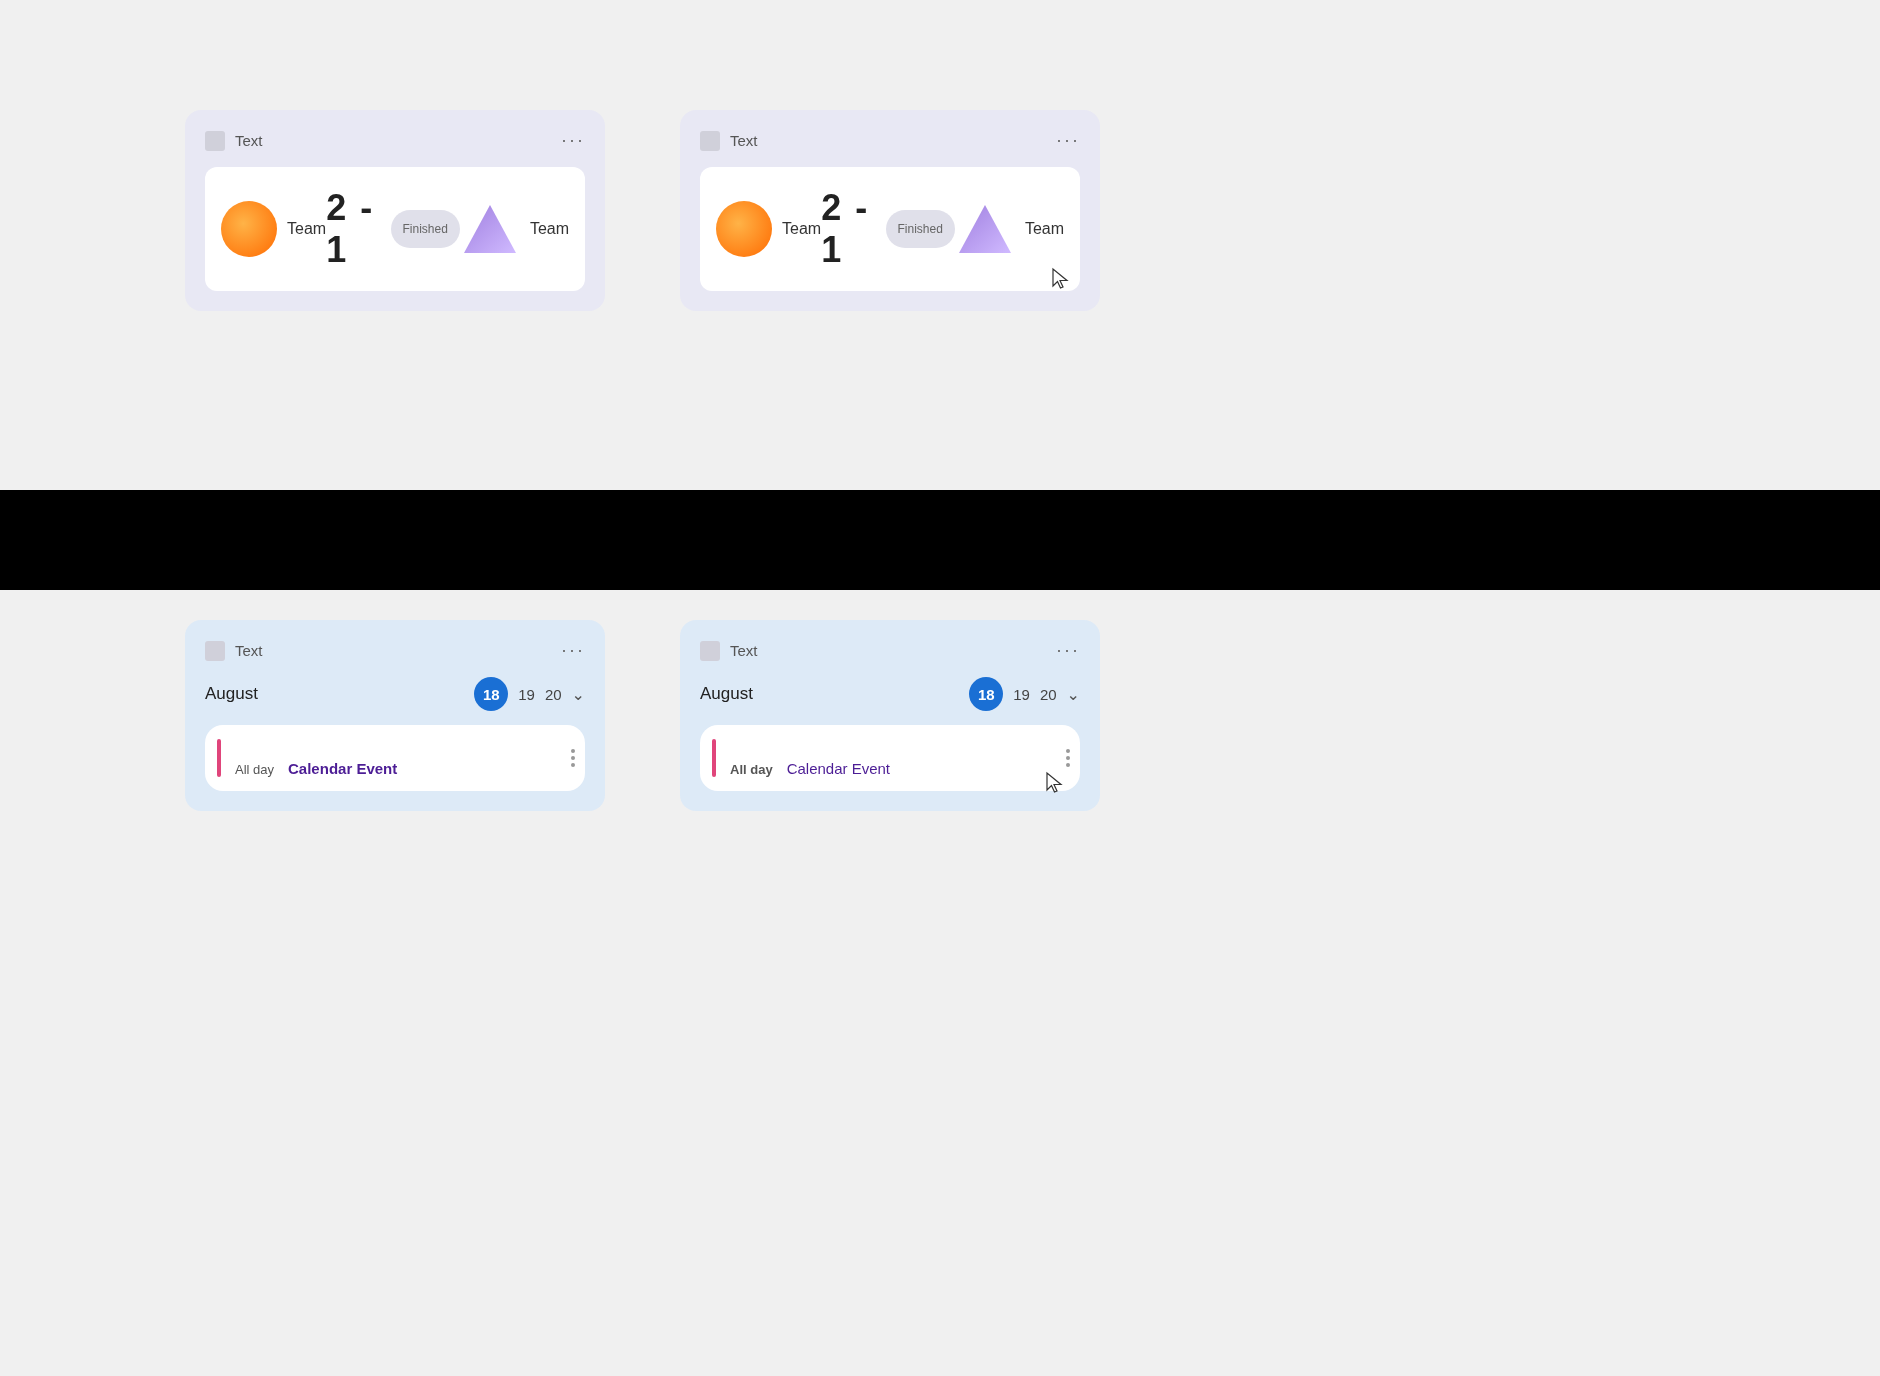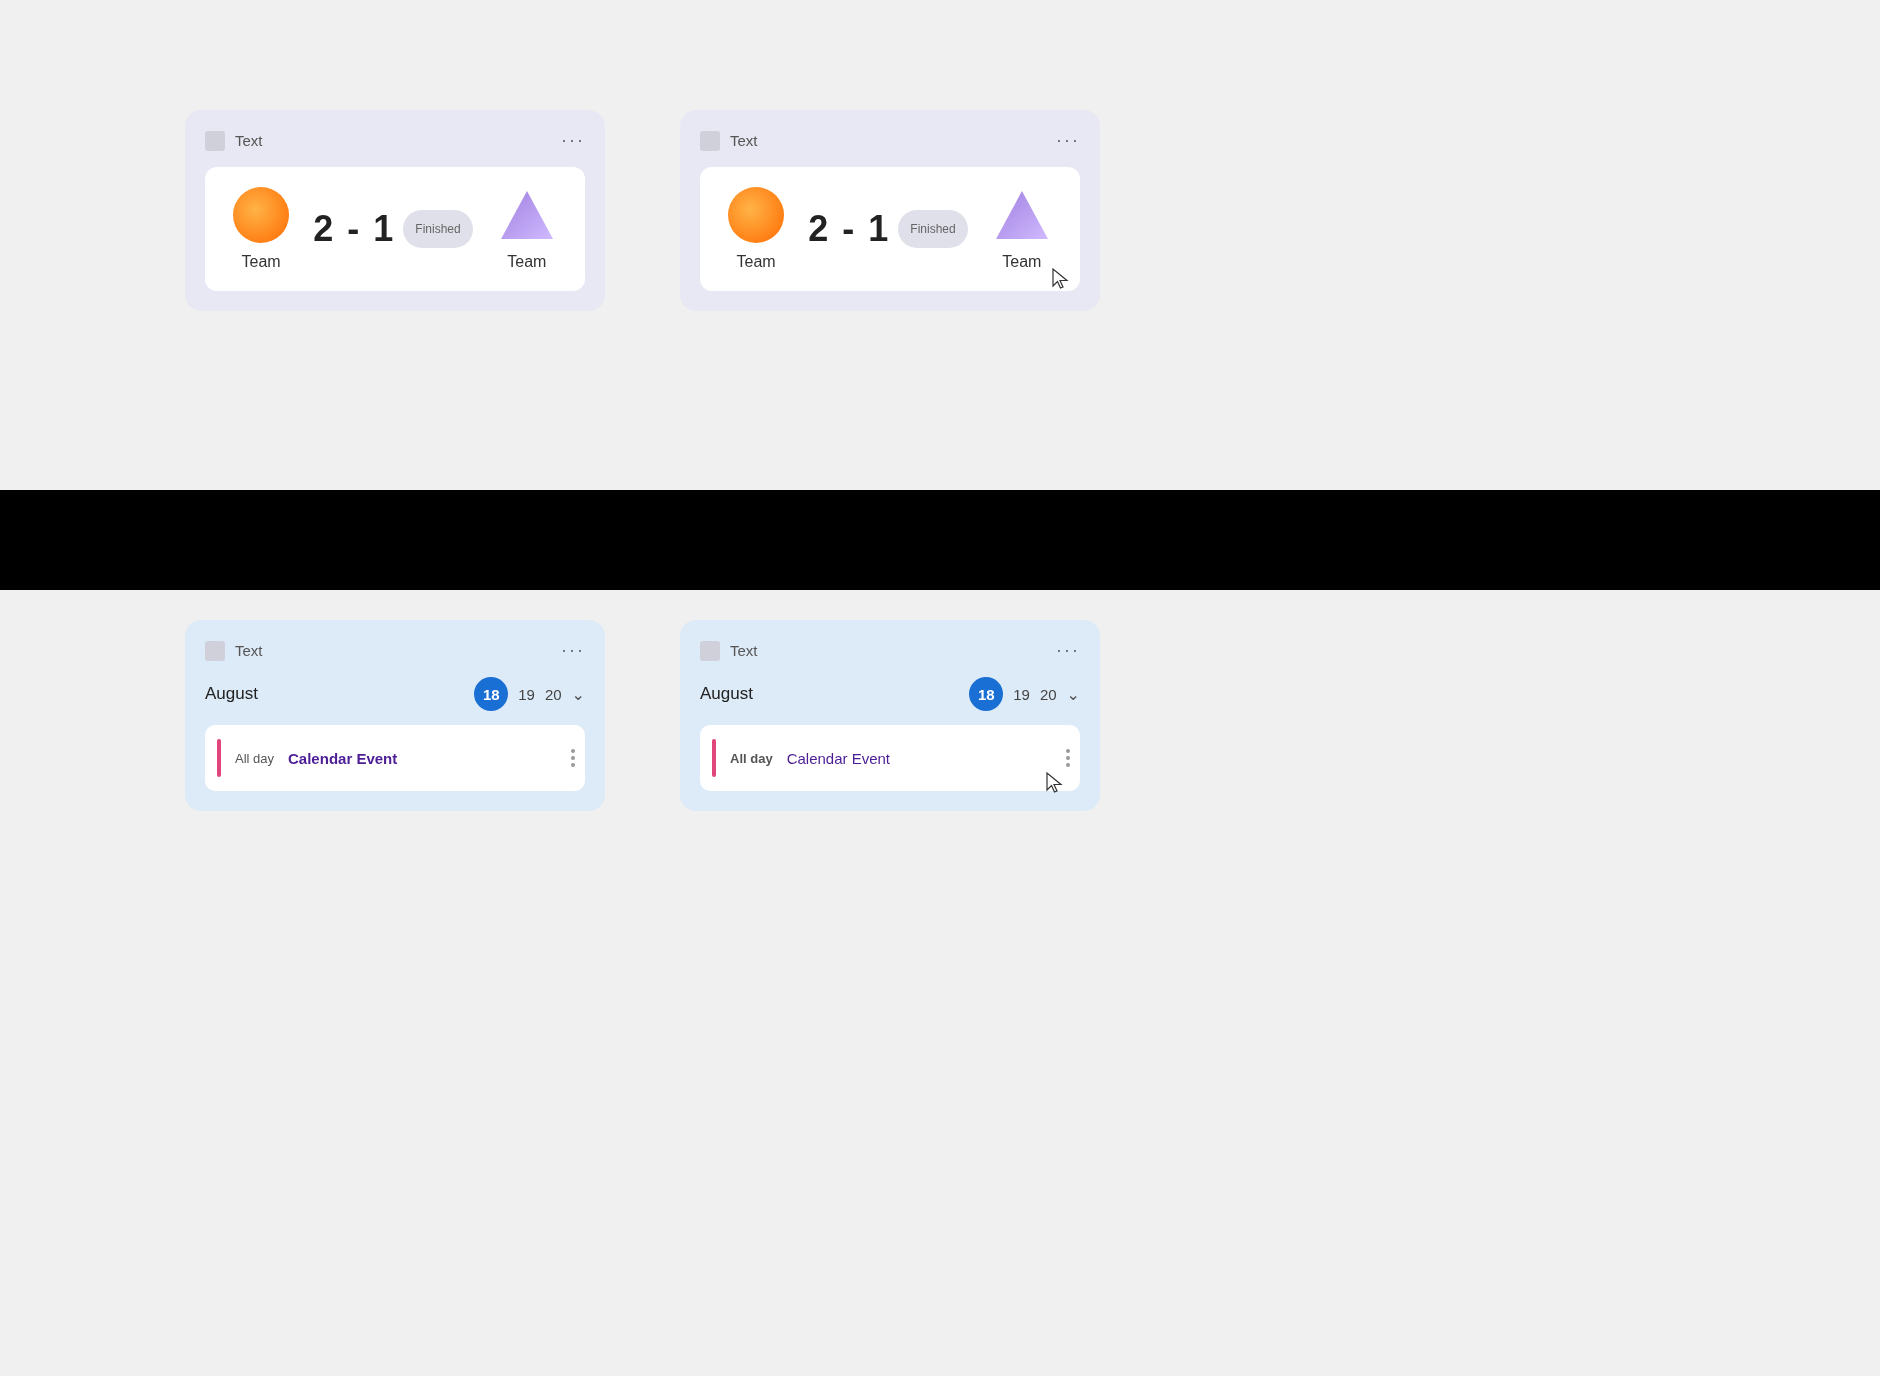--- a/index.html
+++ b/index.html
@@ -105,21 +105,20 @@
       background: #fff;
       border-radius: 12px;
       padding: 20px 16px;
       display: flex;
       align-items: center;
       justify-content: space-around;
     }
 
     .team-block {
       display: flex;
-      flex-direction: column;
       align-items: center;
       gap: 10px;
     }
 
     
     .team-circle {
       width: 56px;
       height: 56px;
       border-radius: 50%;
       background: radial-gradient(circle at 40% 40%, #ffb347, #ff6a00);
@@ -216,24 +215,24 @@
 
     .calendar-header-row {
       display: flex;
       align-items: center;
       gap: 0;
       margin-bottom: 14px;
     }
 
     .event-row {
       background: #fff;
-      border-radius: 10px;
+      border-radius: 18px;
       padding: 14px 12px;
       display: flex;
-      align-items: center;
+      align-items: flex-end;
       gap: 14px;
       position: relative;
     }
 
     .event-bar {
       width: 4px;
       height: 38px;
       background: #e0457b;
       border-radius: 2px;
       flex-shrink: 0;

